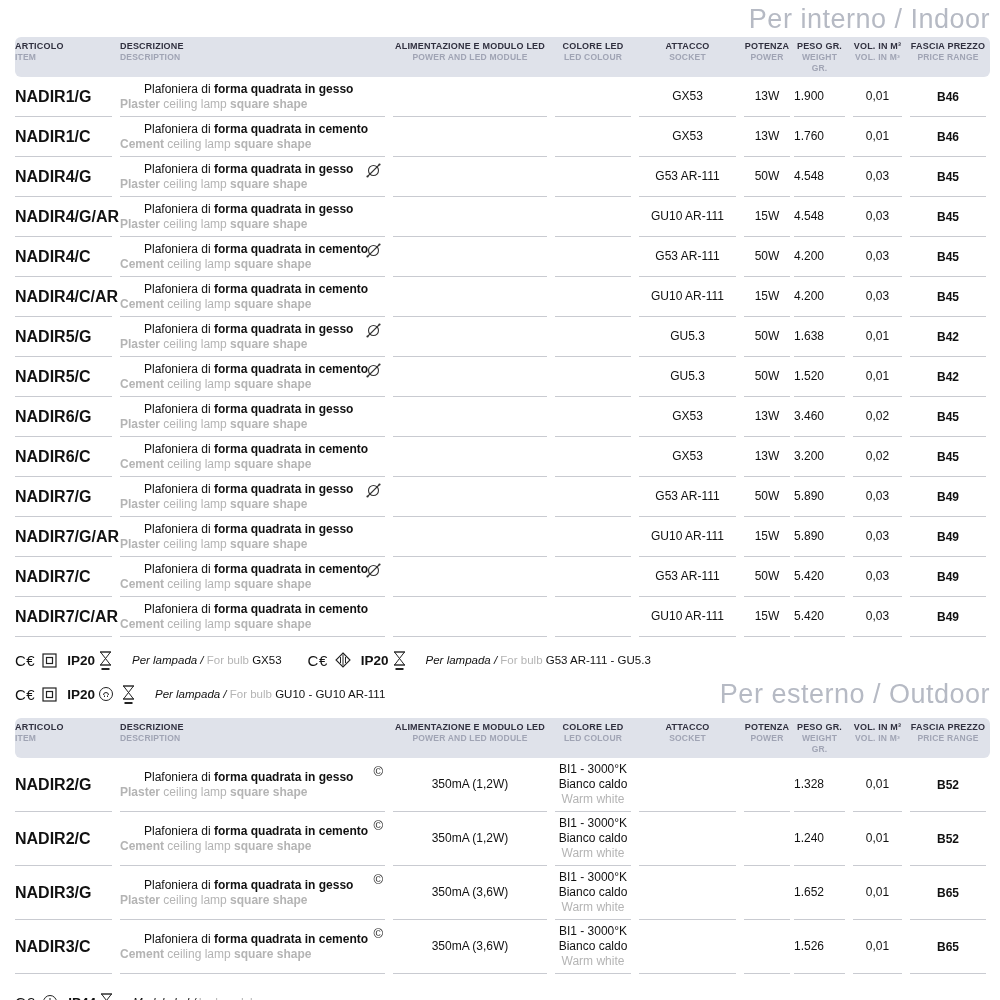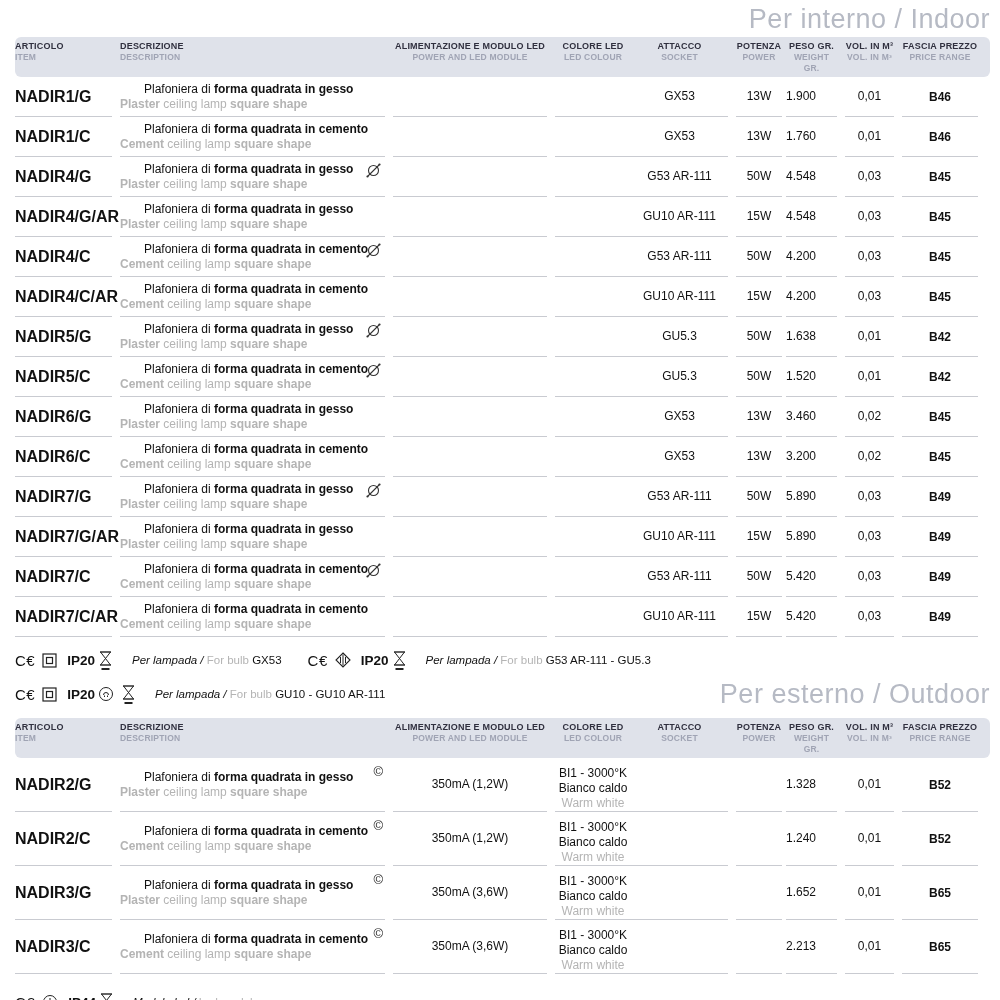--- a/index.html
+++ b/index.html
@@ -27,21 +27,21 @@
   .trow.indoor { min-height:40px; }
   .trow.outdoor { min-height:54px; }
   .cell {
     border-bottom:1px solid #c9cbd1;
     display:flex; flex-direction:column; justify-content:center;
   }
   
   .c0 { width:97px;  margin-right:8px; }
   .c1 { width:265px; margin-right:8px; position:relative; }
   .c2 { width:154px; margin-right:8px; text-align:center; }
-  .c3 { width:76px;  margin-right:0; text-align:center;justify-content:flex-end; }
+  .c3 { width:76px;  margin-right:8px; text-align:center; }
   .c4 { width:97px;  margin-right:8px; text-align:center; }
   .c5 { width:46px;  margin-right:4px; text-align:center; }
   .c6 { width:51px;  margin-right:8px; text-align:left; }
   .c7 { width:49px;  margin-right:8px; text-align:center; }
   .c8 { width:76px;  margin-right:0;  text-align:center; }
   .hcell.c2,.hcell.c3,.hcell.c4,.hcell.c5,.hcell.c6,.hcell.c7,.hcell.c8 { align-items:center; text-align:center; }
 
   .article { font-size:16px; font-weight:bold; color:#111; }
   .desc-line1 { font-size:12px; color:#111; line-height:15px;margin-left:24px; }
   .desc-line1 .b { font-weight:bold; }
@@ -744,21 +744,21 @@
             <div class="val">350mA (3,6W)</div>
           </div>
           <div class="cell c3">
             <div class="val">BI1 - 3000°K</div>
             <div class="val">Bianco caldo</div>
             <div class="val gray">Warm white</div>
           </div>
           <div class="cell c4"></div>
           <div class="cell c5"></div>
           <div class="cell c6">
-            <div class="val">2.213</div>
+            <div class="val">1.526</div>
           </div>
           <div class="cell c7">
             <div class="val">0,01</div>
           </div>
           <div class="cell c8">
             <div class="price">B65</div>
           </div>
         </div>
       </div>
   </div>

